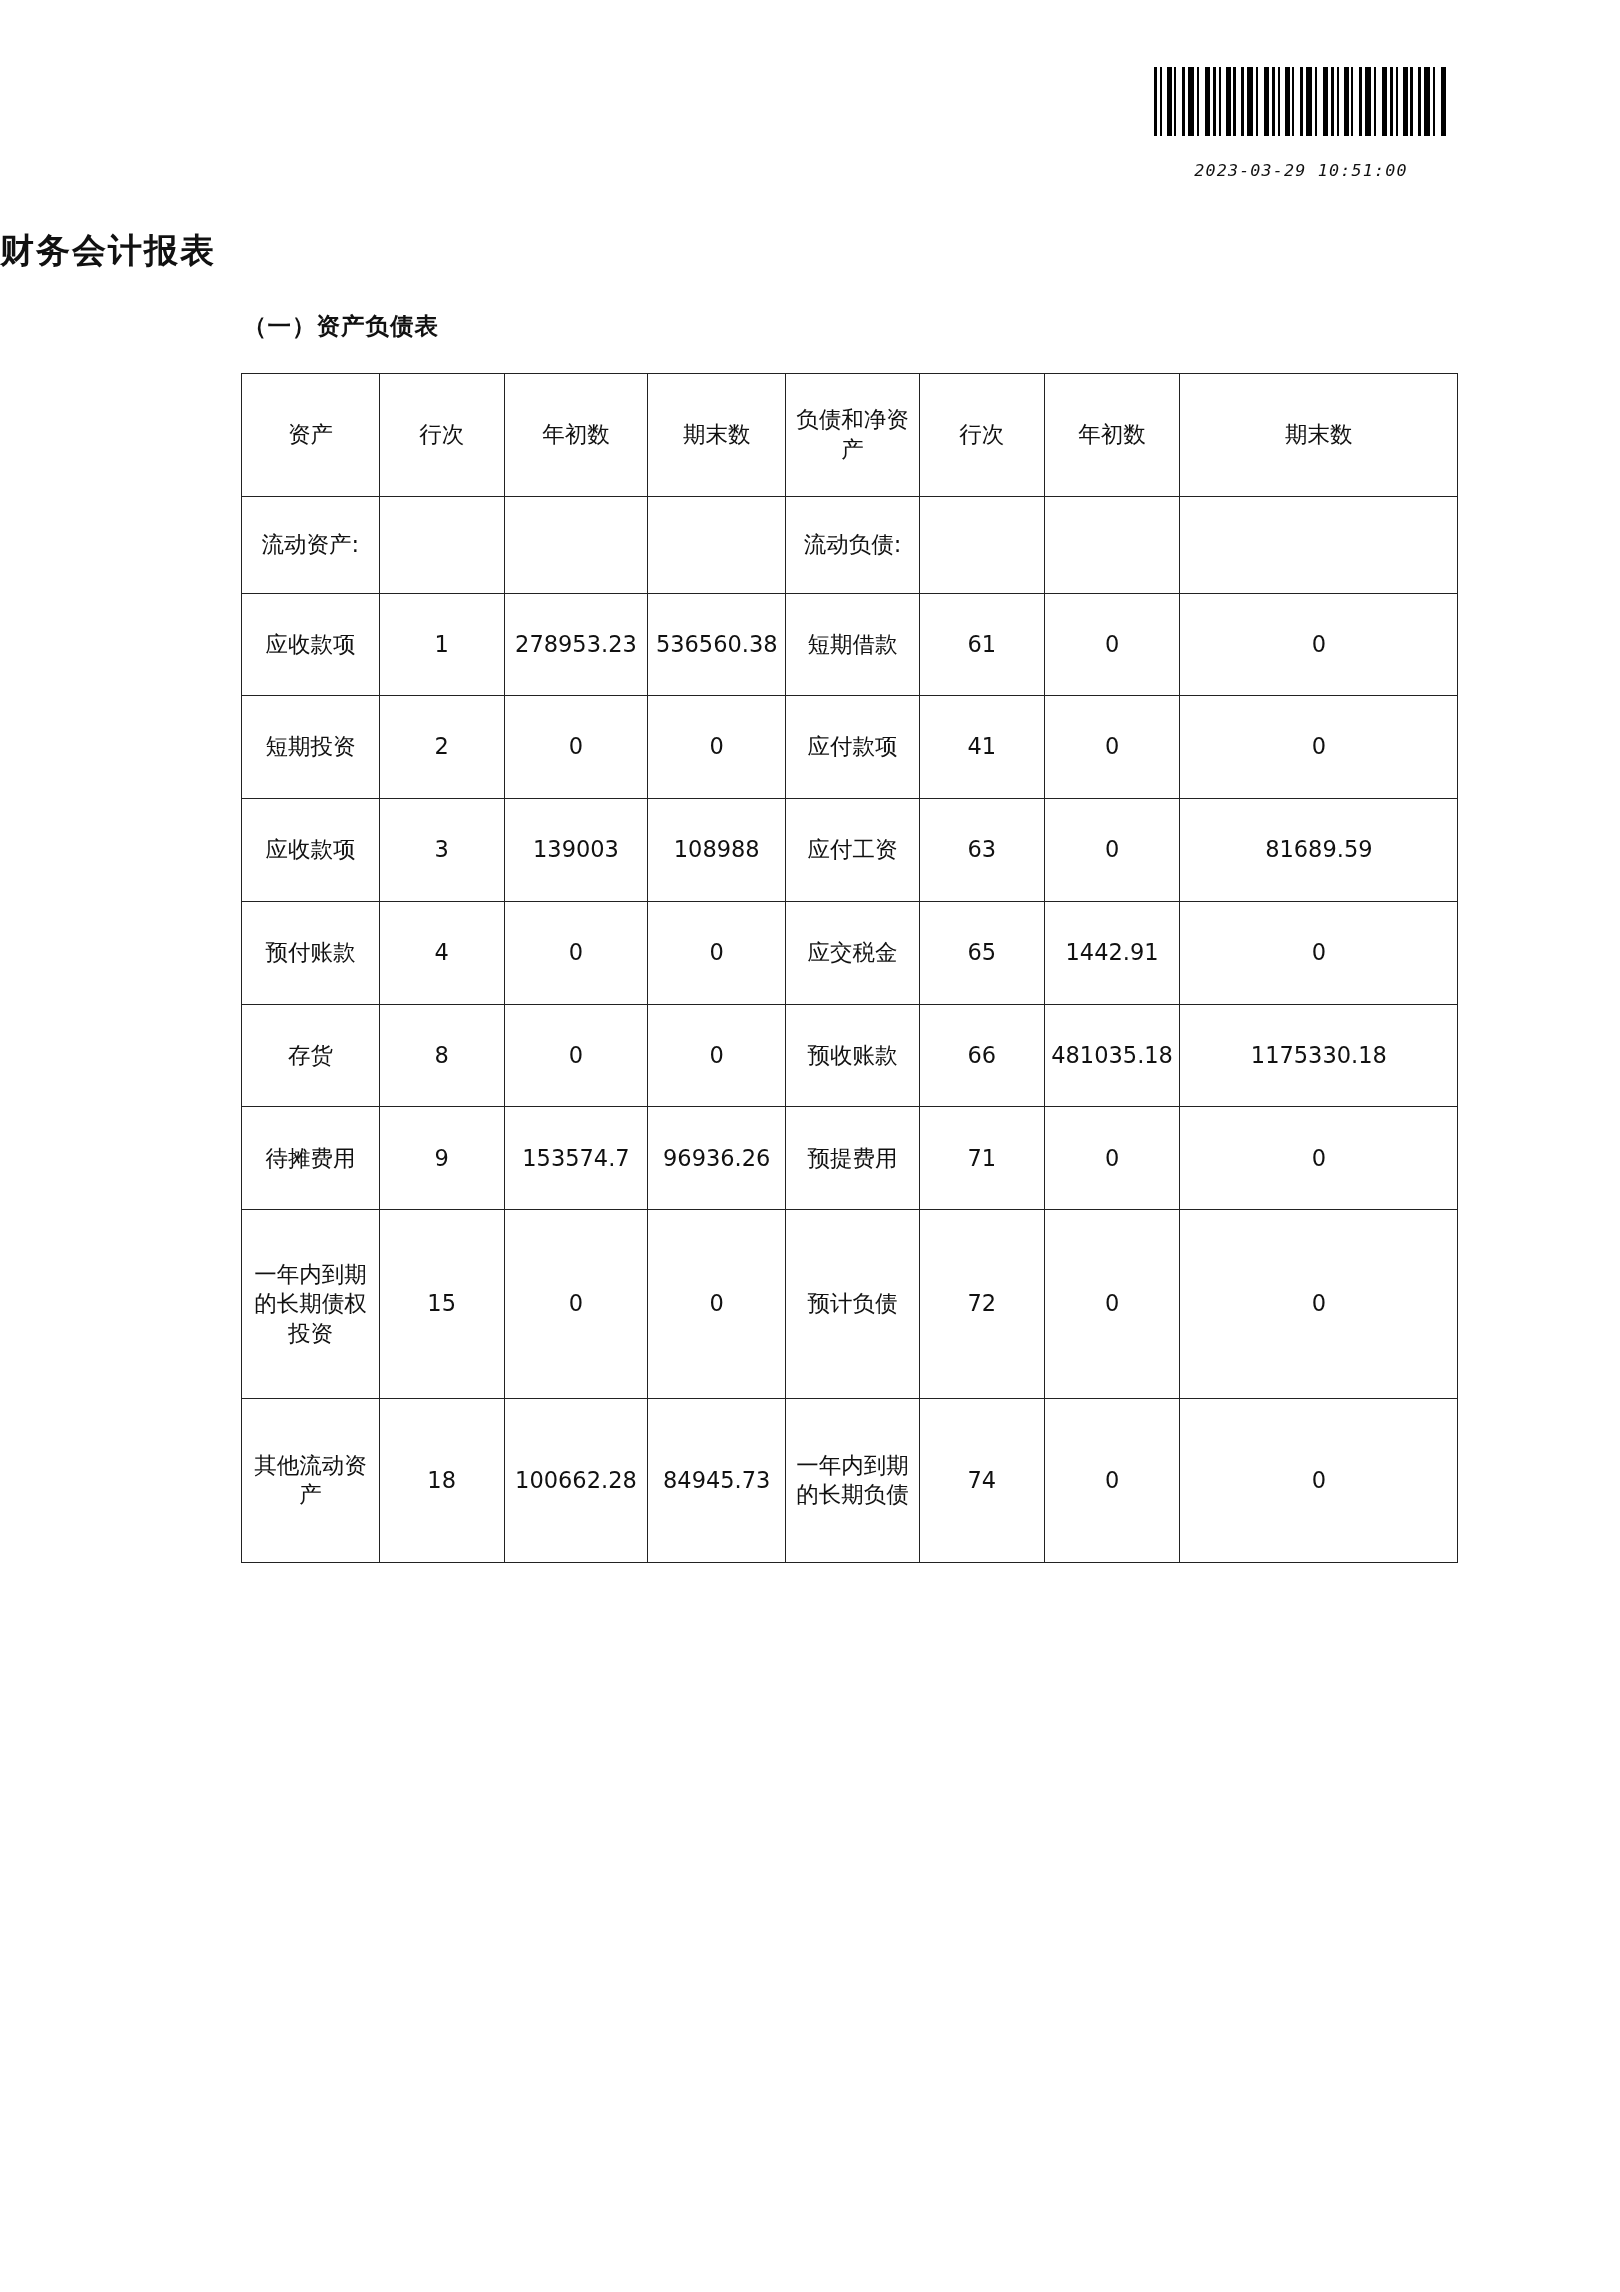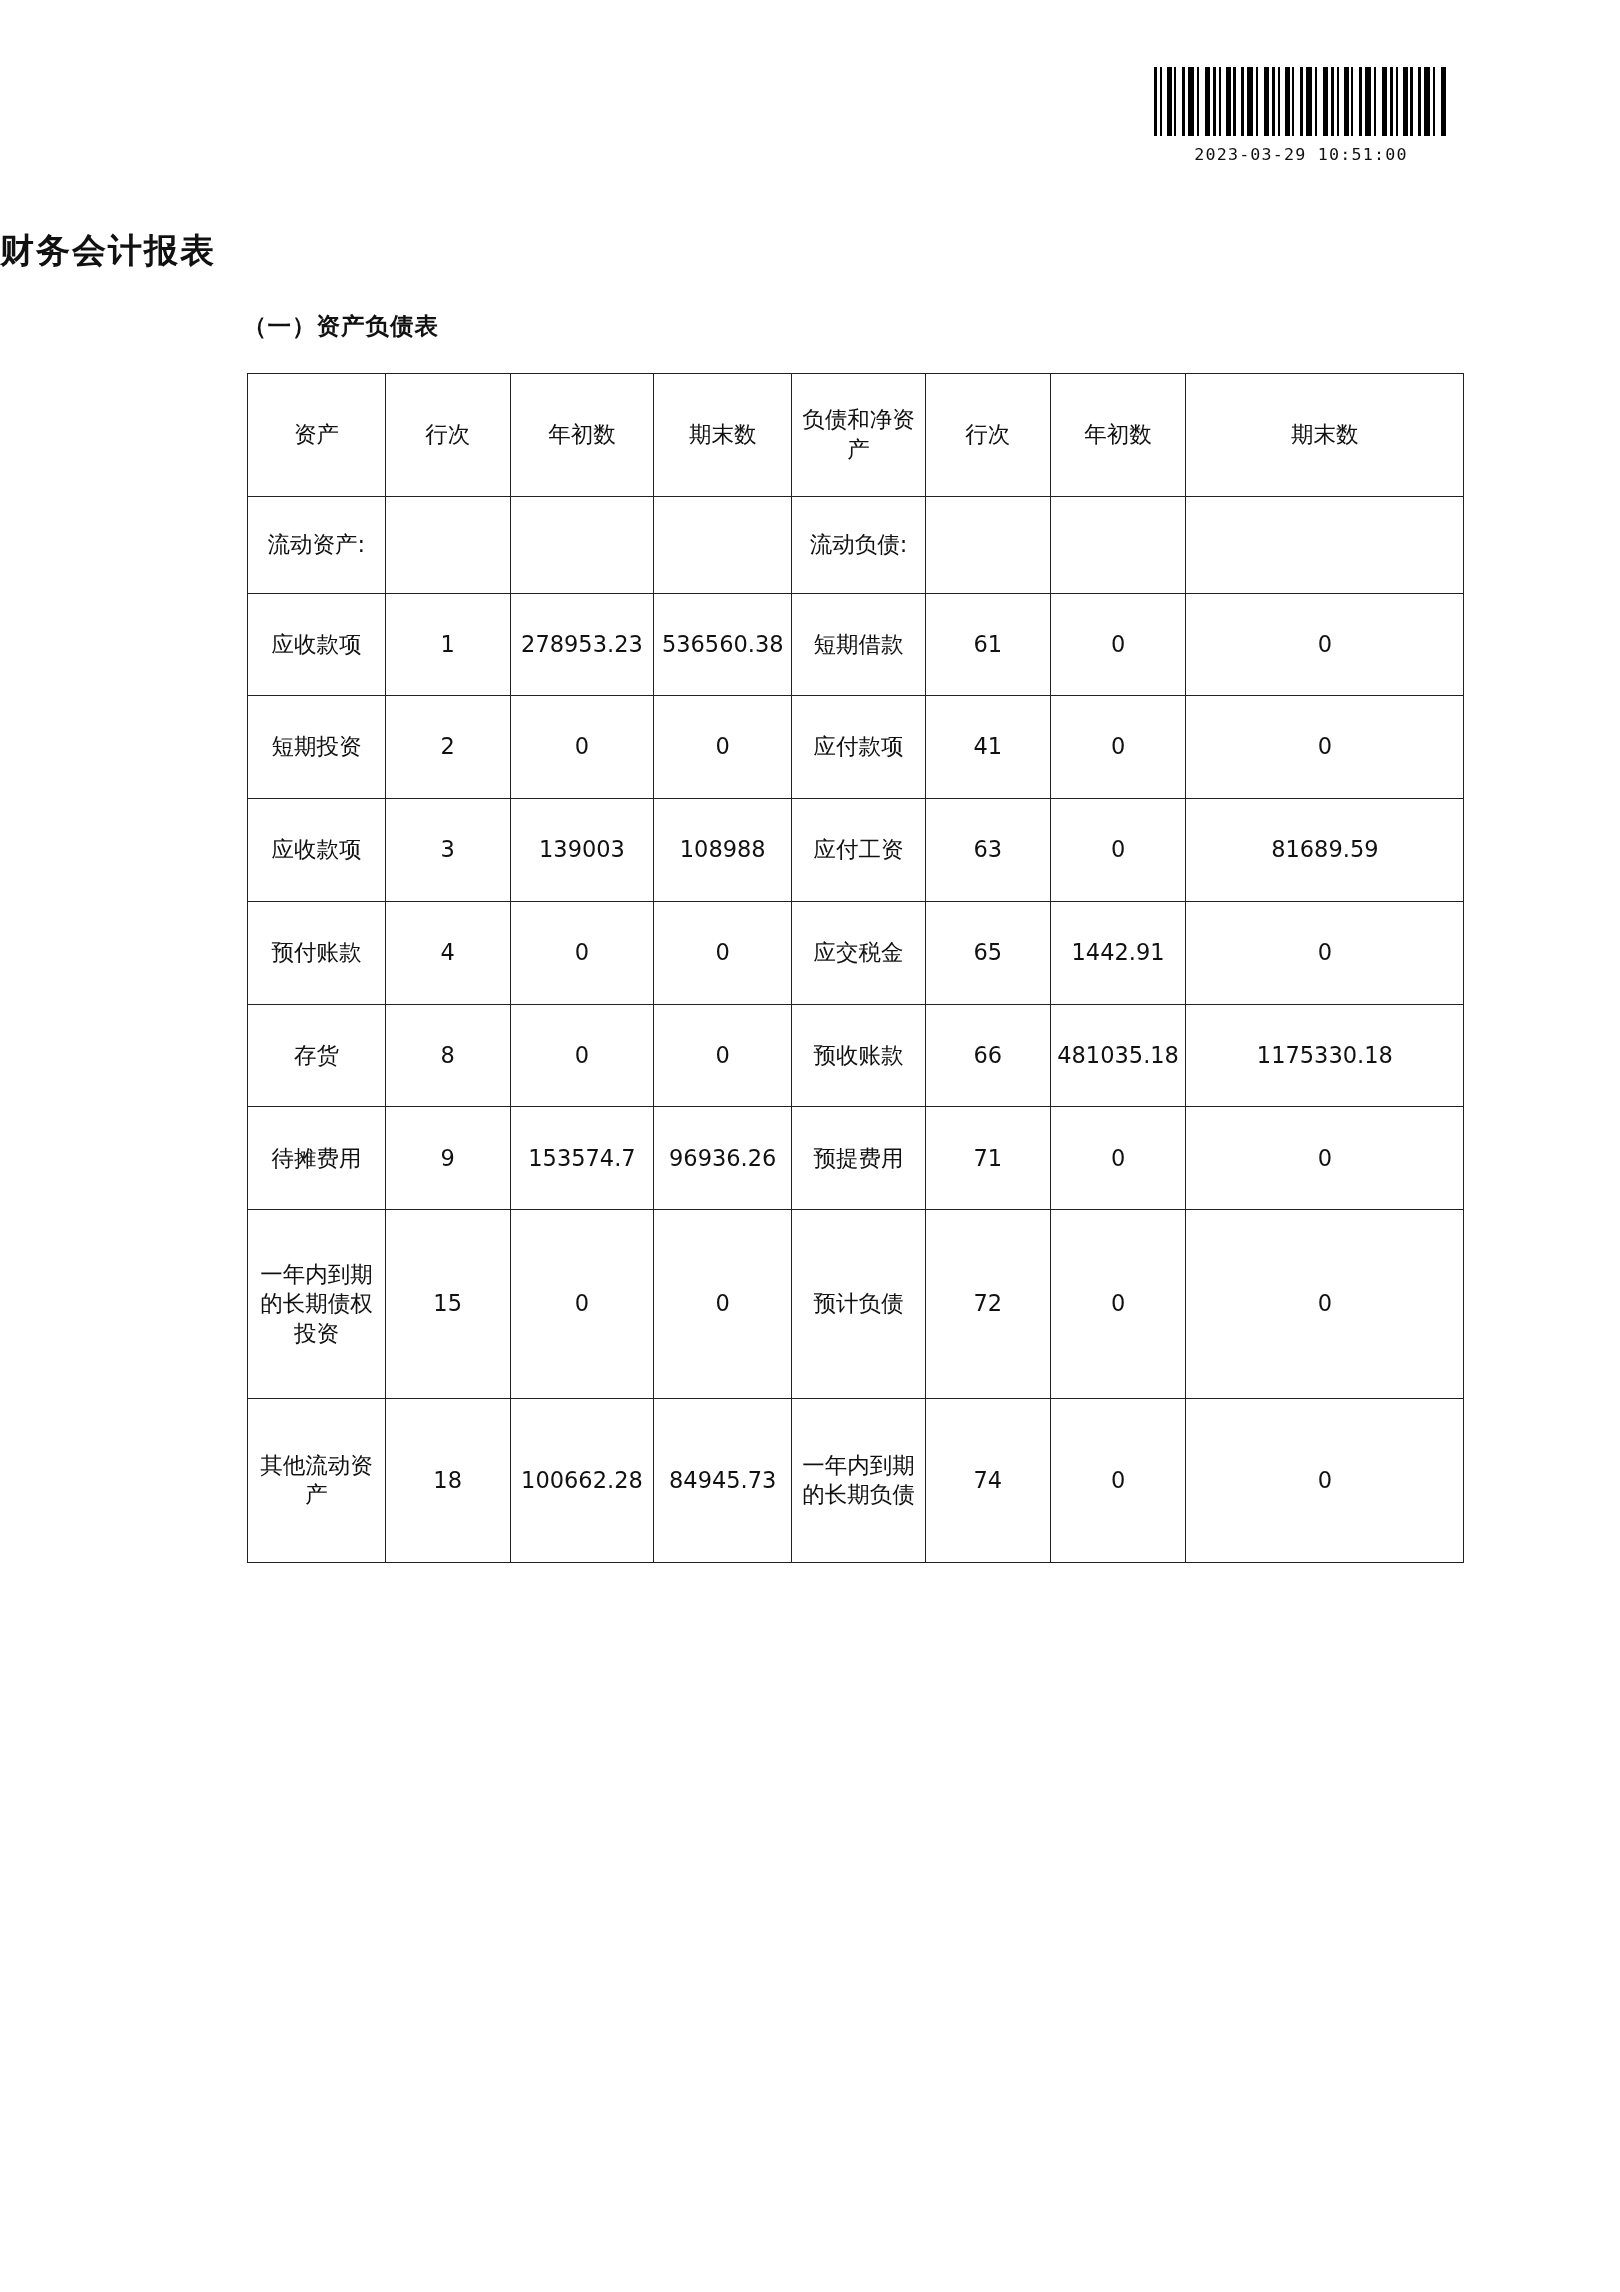--- a/index.html
+++ b/index.html
@@ -38,26 +38,27 @@
         #000 0px, #000 2.9px, #fff 2.9px, #fff 5.9px,
         #000 5.9px, #000 7.8px, #fff 7.8px, #fff 12.7px,
         #000 12.7px, #000 17.6px, #fff 17.6px, #fff 19.6px,
         #000 19.6px, #000 22.5px, #fff 22.5px, #fff 28px,
         #000 28px, #000 31px, #fff 31px, #fff 34px,
         #000 34px, #000 40px, #fff 40px, #fff 43px,
         #000 43px, #000 45px, #fff 45px, #fff 51px,
         #000 51px, #000 56px, #fff 56px, #fff 59px);
   }
   .barcode-caption {
-    margin-top: 8px;
+    margin-top: 24px;
     font-family: "DejaVu Sans Mono", "Liberation Mono", monospace;
     font-size: 16.7px;
     letter-spacing: 1.2px;
     color: #111;
     white-space: nowrap;
+    font-style: italic;
   }
 
   
   .doc-title {
     position: absolute;
     top: 228px;
     left: 0;
     width: 1620px;
     text-align: left;
     font-size: 34px;
@@ -70,21 +71,21 @@
     left: 243px;
     font-size: 23.5px;
     font-weight: bold;
     letter-spacing: 1px;
   }
 
   
   .table-wrap {
     position: absolute;
     top: 373px;
-    left: 237px;
+    left: 231px;
     width: 1147px;
     padding-left: 10px;
   }
   table.bs {
     border-collapse: collapse;
     width: 1147px;
     table-layout: fixed;
   }
   table.bs td {
     border: 1.4px solid #222;

